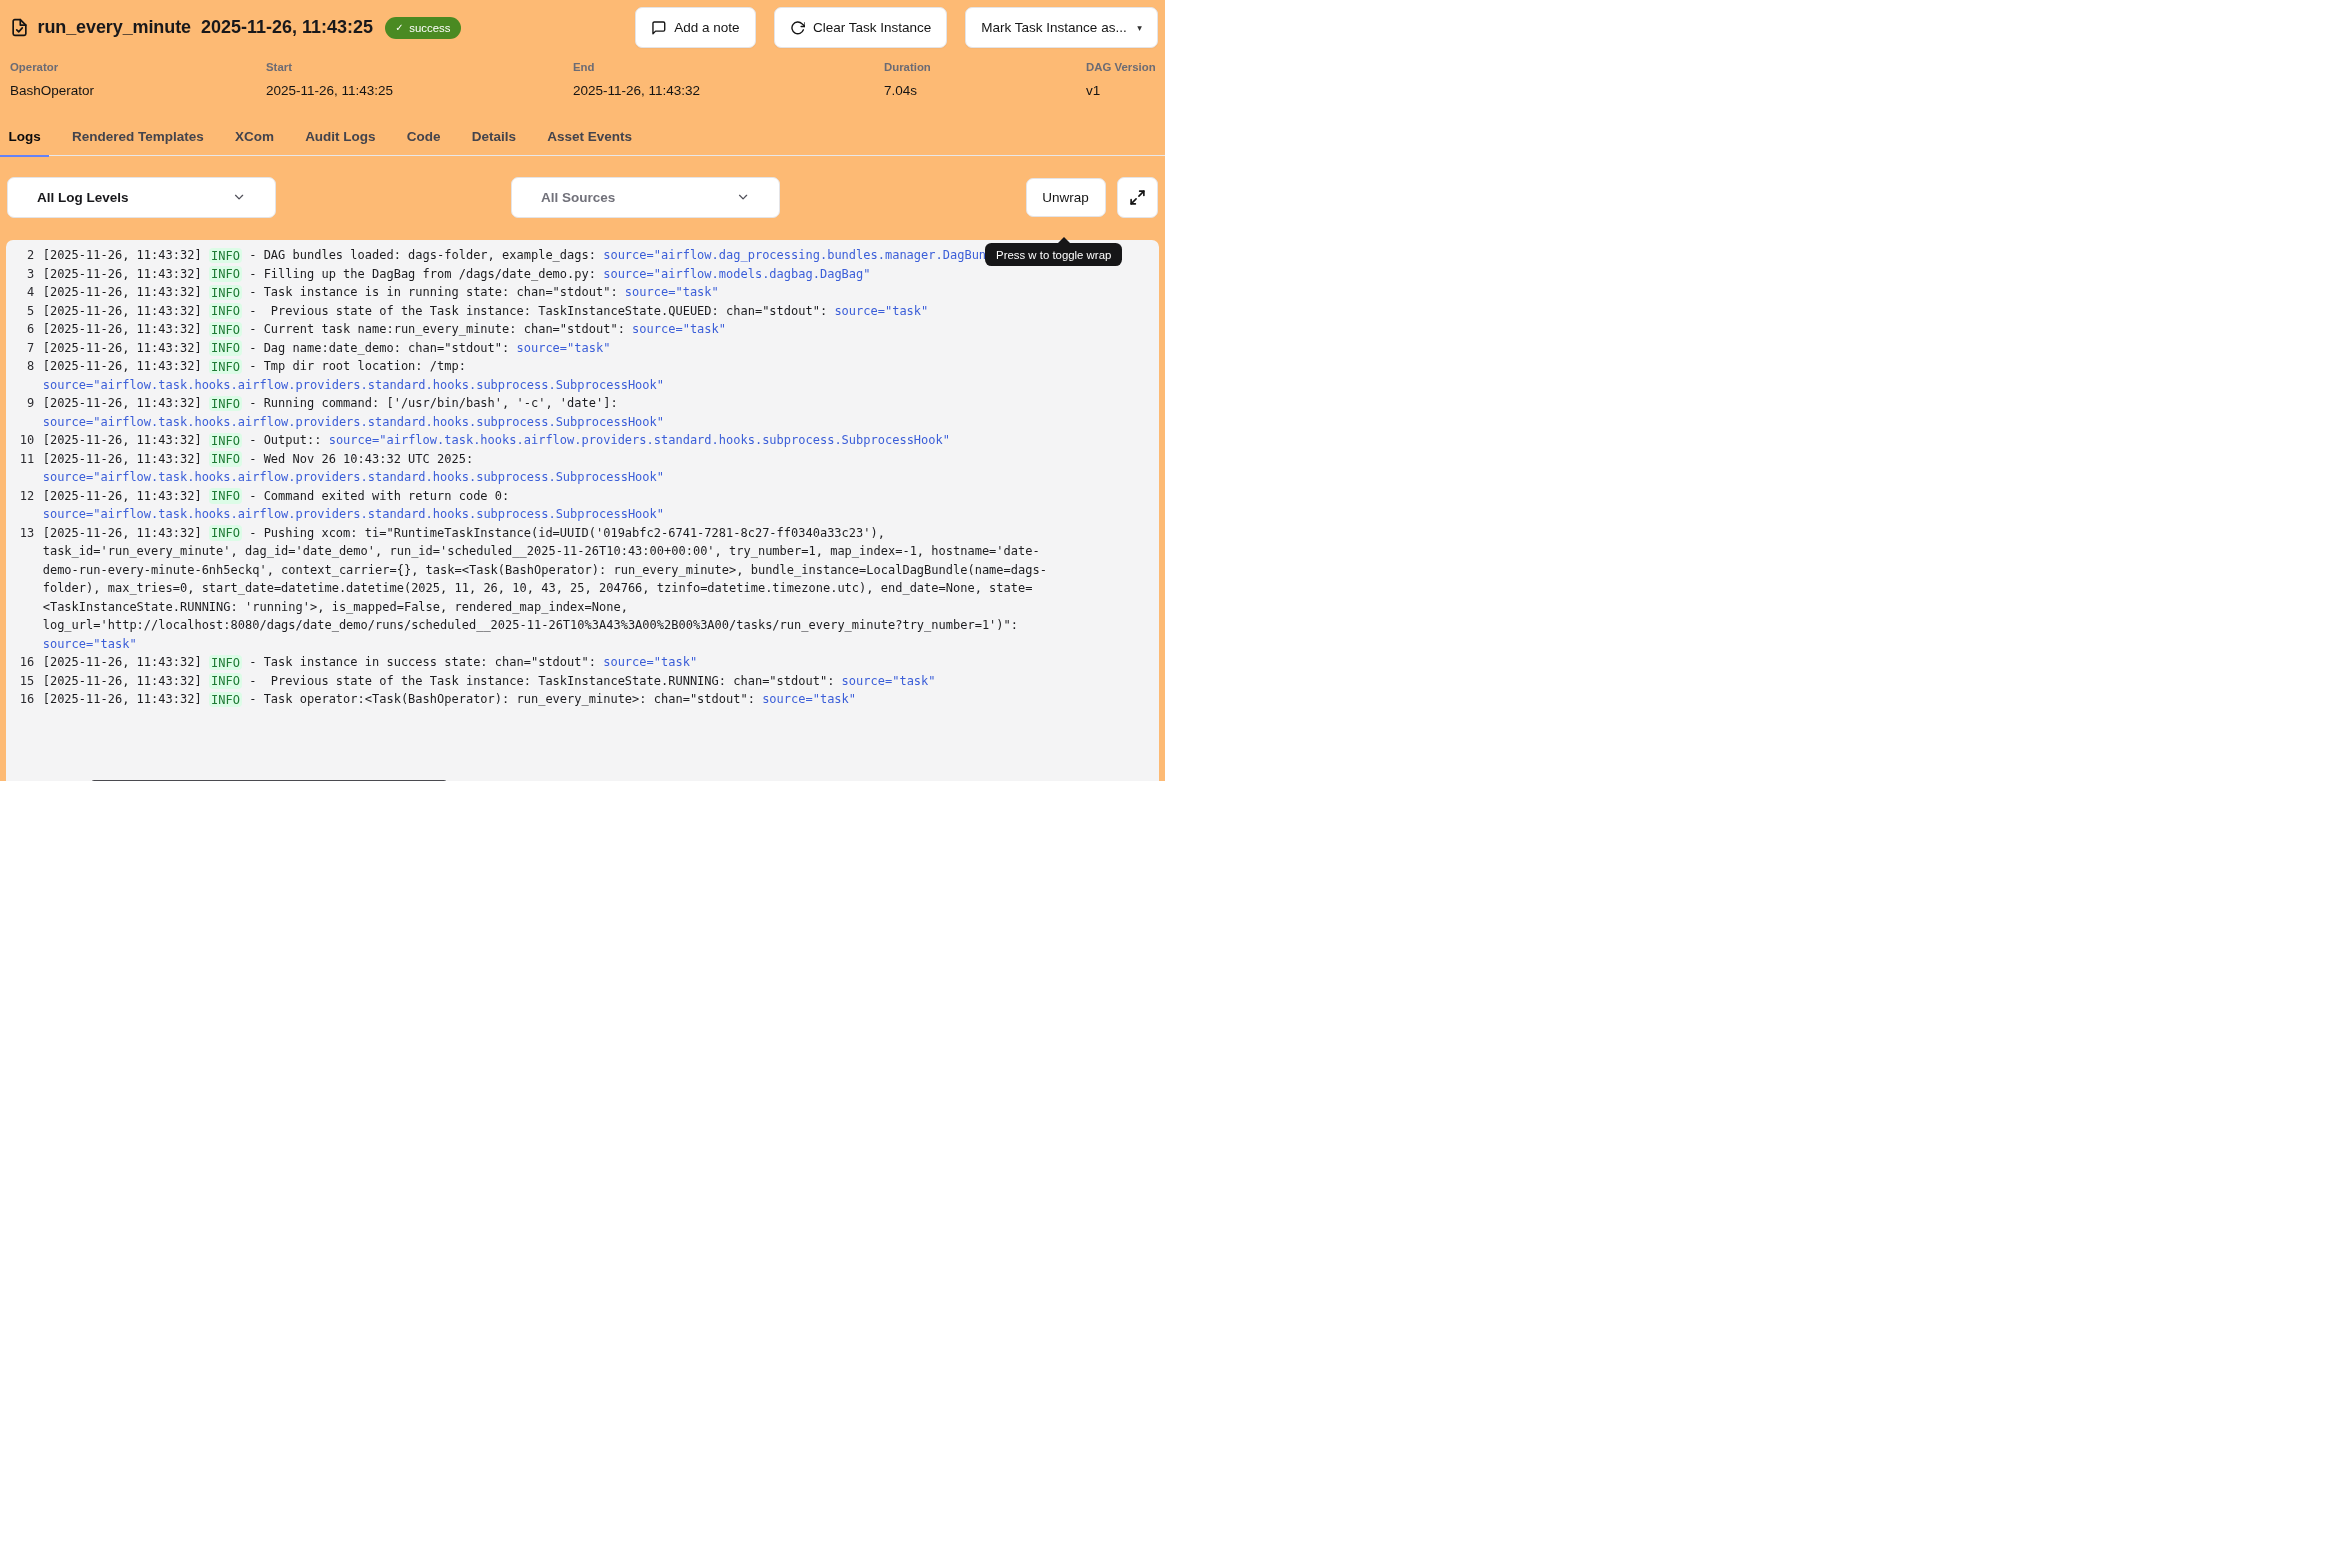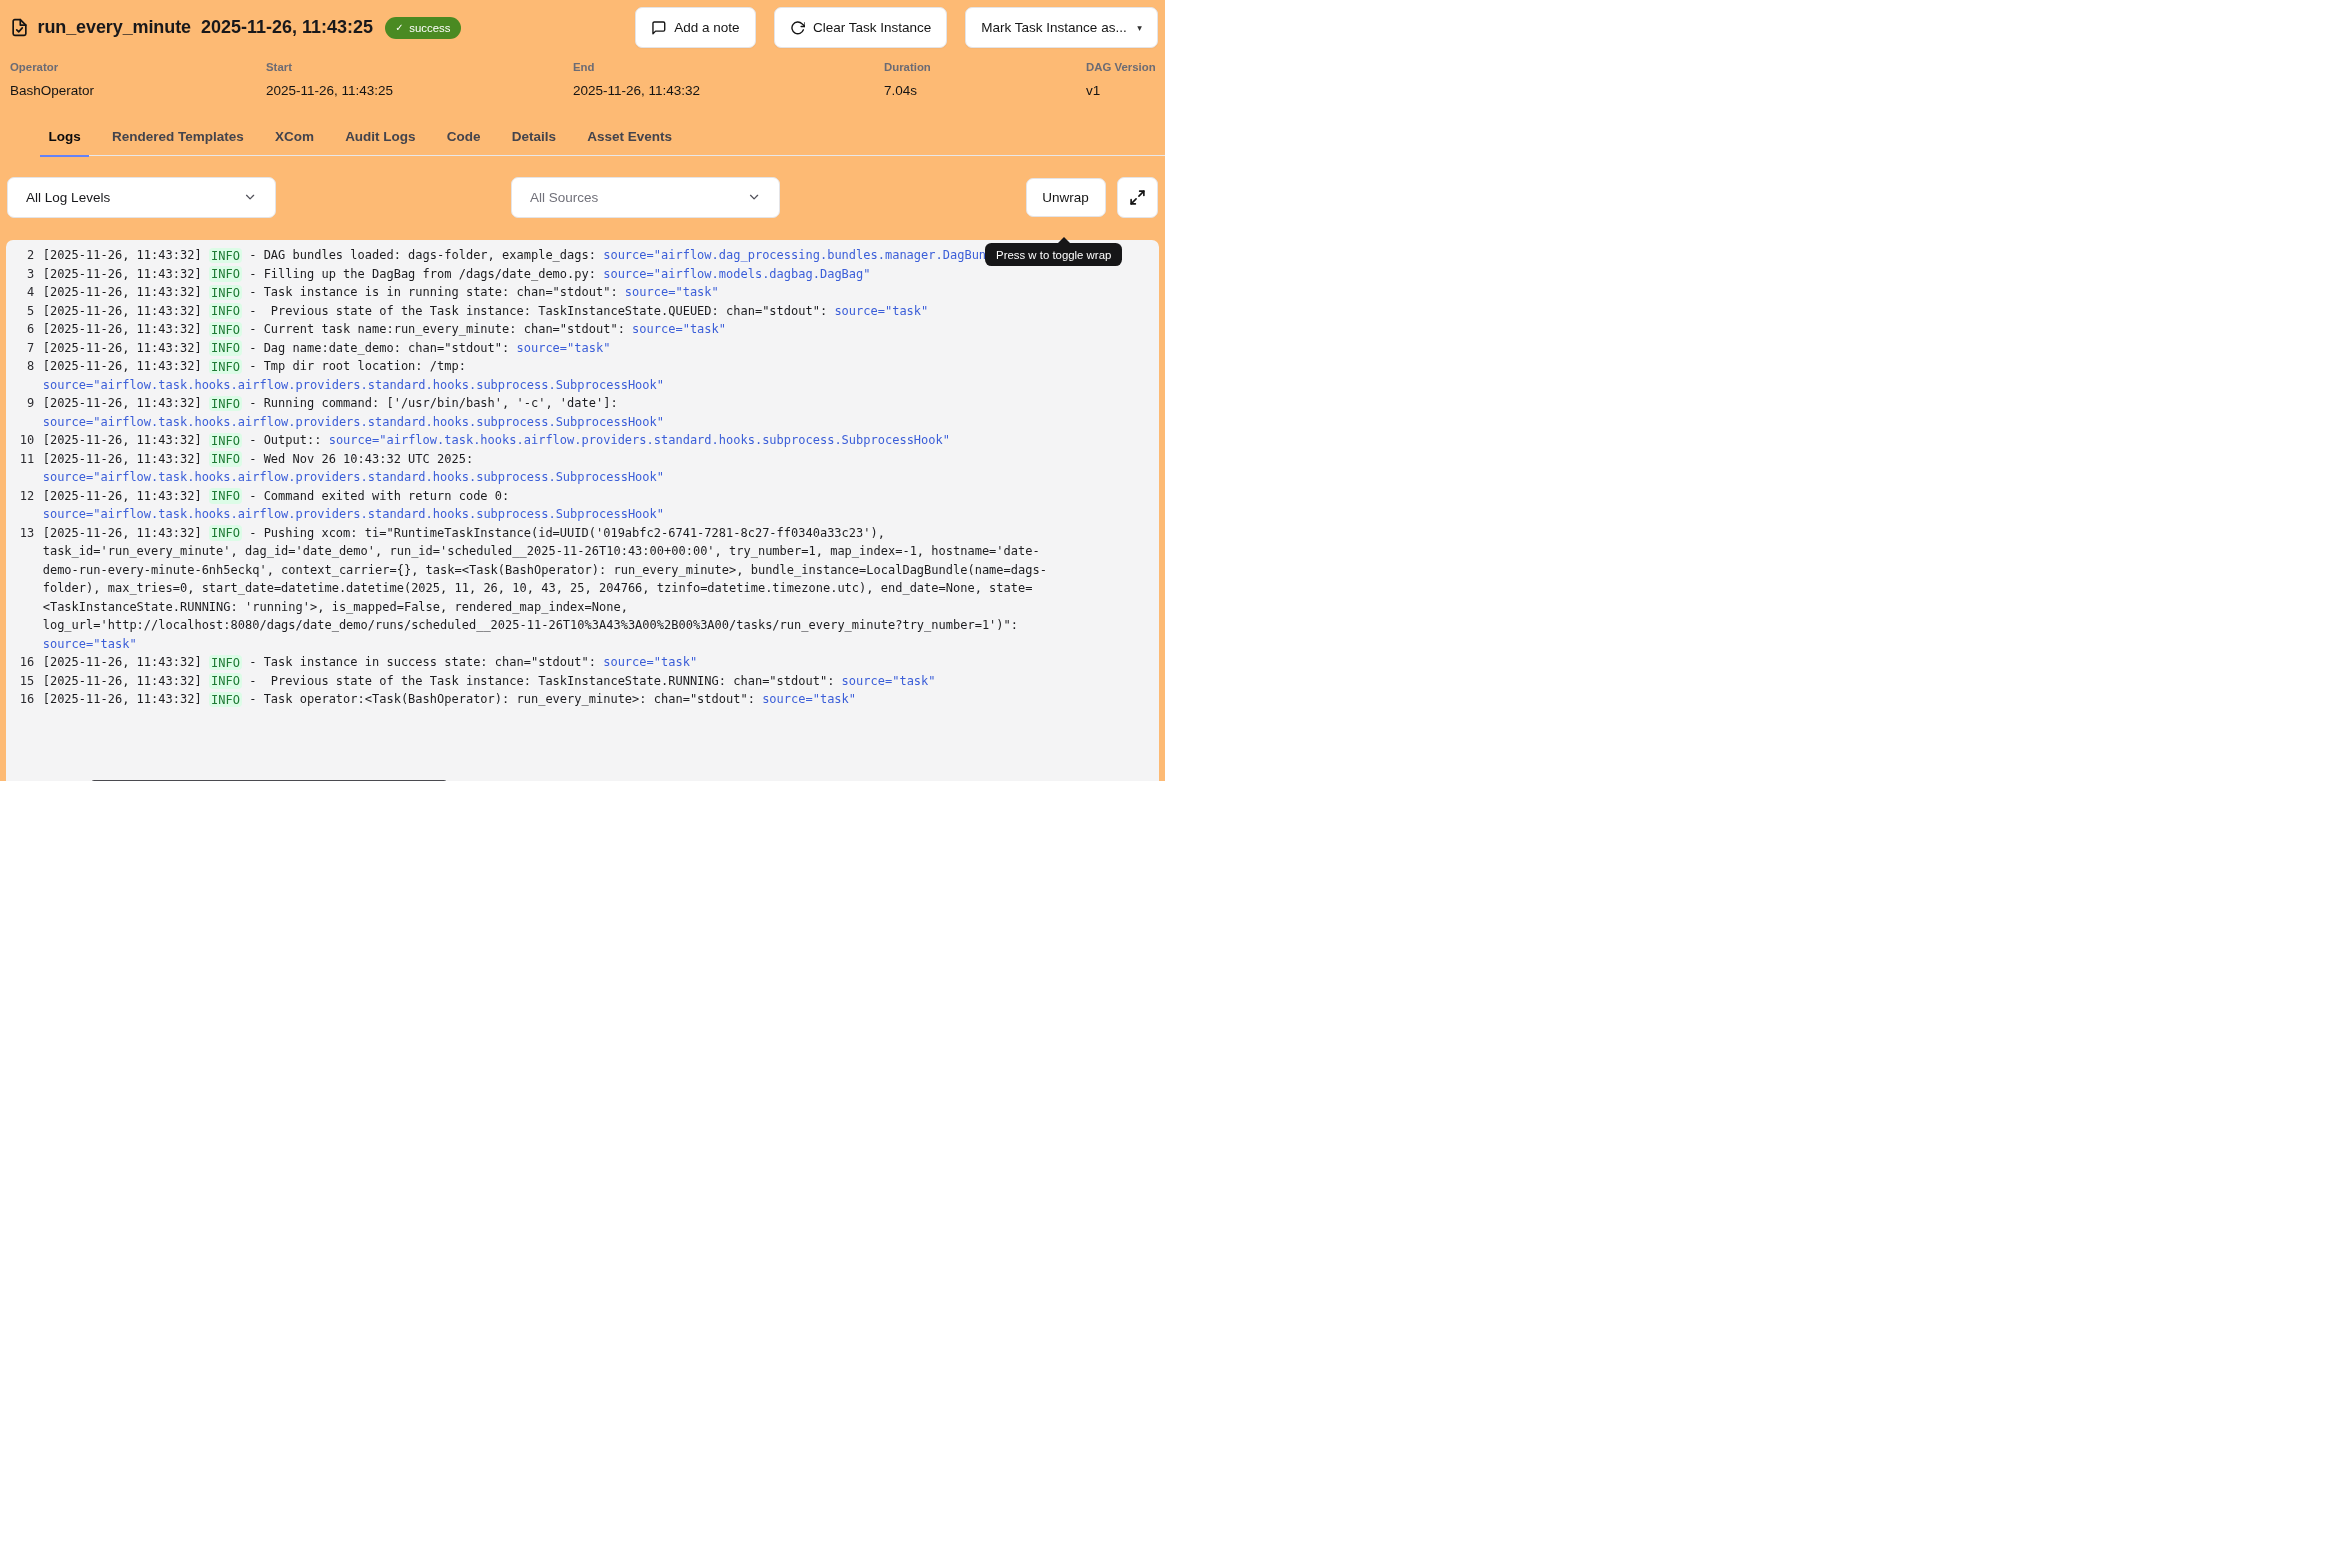--- a/index.html
+++ b/index.html
@@ -23,30 +23,30 @@
     font-size:13.5px; color:#141414; cursor:pointer; box-shadow:0 0.7px 1.4px rgba(0,0,0,.03); }
   .btn .caret { font-size:9.3px; color:#333; margin-left:2.8px; }
 
   
   .meta { display:grid; grid-template-columns:256px 307px 311px 202px auto;
     padding:13px 0 0 10px; }
   .meta-label { font-size:11.4px; font-weight:700; color:#6b6b74; }
   .meta-value { font-size:13.5px; margin-top:10px; color:#141414; }
 
   
-  .tabs { display:flex; margin-top:31px; border-bottom:1.4px solid #e8e8ea;margin-left:40px; }
+  .tabs { display:flex; margin-top:31px; border-bottom:1.4px solid #e8e8ea; }
   .tab { font-size:13.5px; font-weight:600; color:#44444c; padding:0 8.5px 10.7px;
     margin-right:14.2px; border-bottom:2.8px solid transparent; margin-bottom:-1.4px; cursor:pointer; }
   .tab.active { color:#09090b; font-weight:700; border-bottom-color:#6482f6; }
 
   
   .filters { display:flex; align-items:center; margin-top:20.7px; padding:0 7.1px; }
   .select { width:269px; height:41px; border:0.7px solid #e4e4e7; border-radius:7.1px;
     display:flex; align-items:center; justify-content:space-between;
-    padding:0 18px; font-size:13.5px; color:#18181b; background:#fff; cursor:pointer; }
+    padding:0 29px; font-size:13.5px; color:#18181b; background:#fff; cursor:pointer;font-weight:bold; }
   .select.sources { margin-left:235px; color:#71717a; }
   .unwrap-btn { margin-left:auto; height:39px; padding:0 15.7px; font-size:13.5px;
     border:0.7px solid #e4e4e7; border-radius:7.1px; background:#fff; color:#141414; cursor:pointer; }
   .expand-btn { width:41px; height:41px; margin-left:11.4px; border:0.7px solid #e4e4e7;
     border-radius:7.1px; background:#fff; display:flex; align-items:center;
     justify-content:center; cursor:pointer; }
 
   
   .tooltip { position:absolute; top:243px; right:43px; background:#161618; color:#fff;
     font-size:11.4px; padding:5.7px 10.7px; border-radius:6.4px; z-index:5; white-space:nowrap; }

